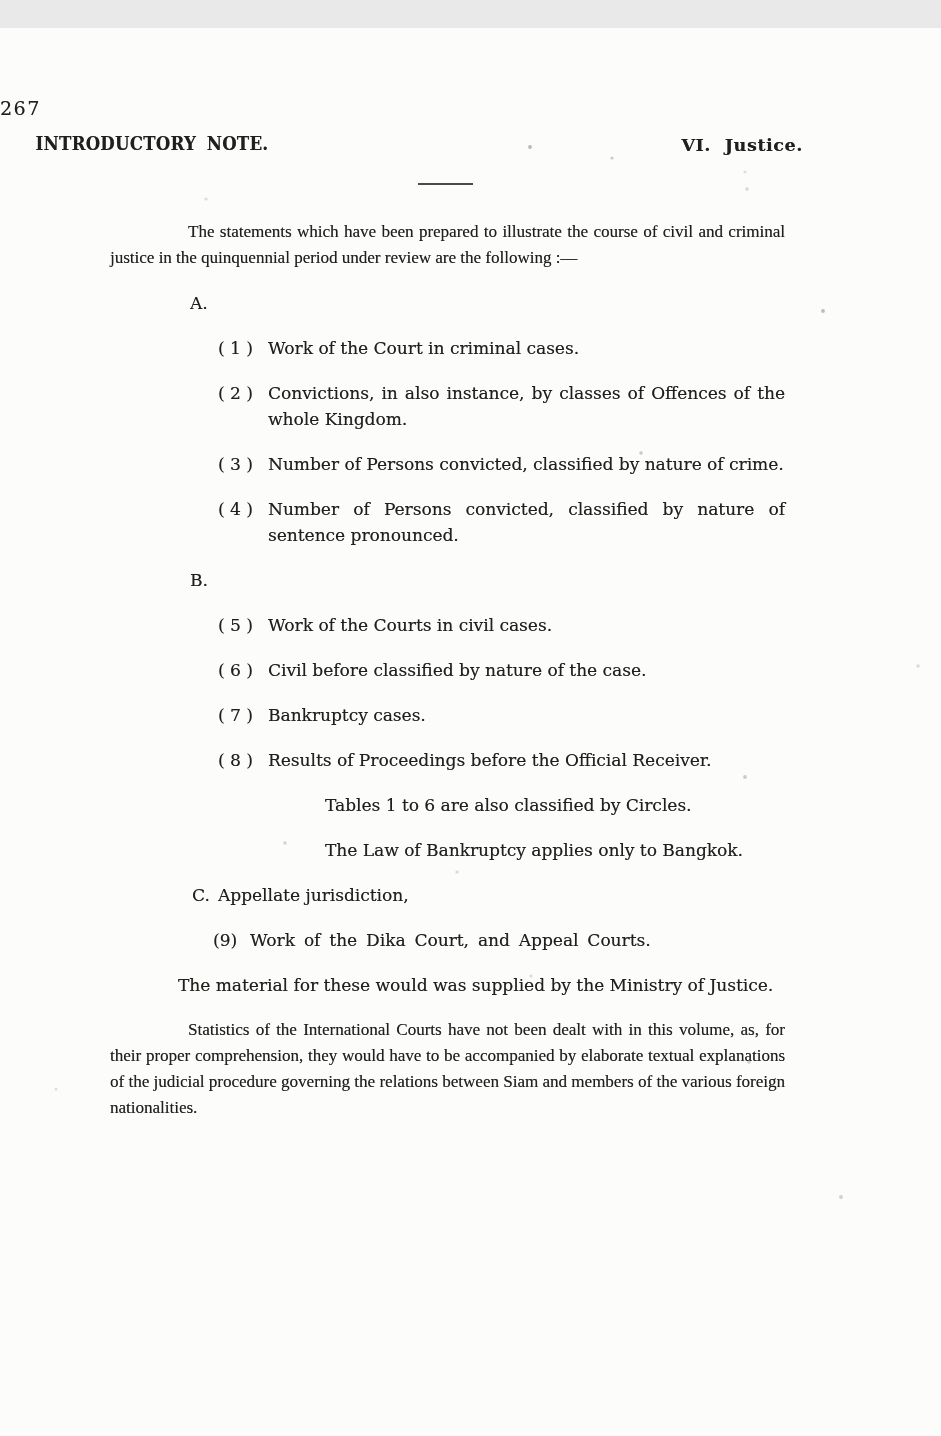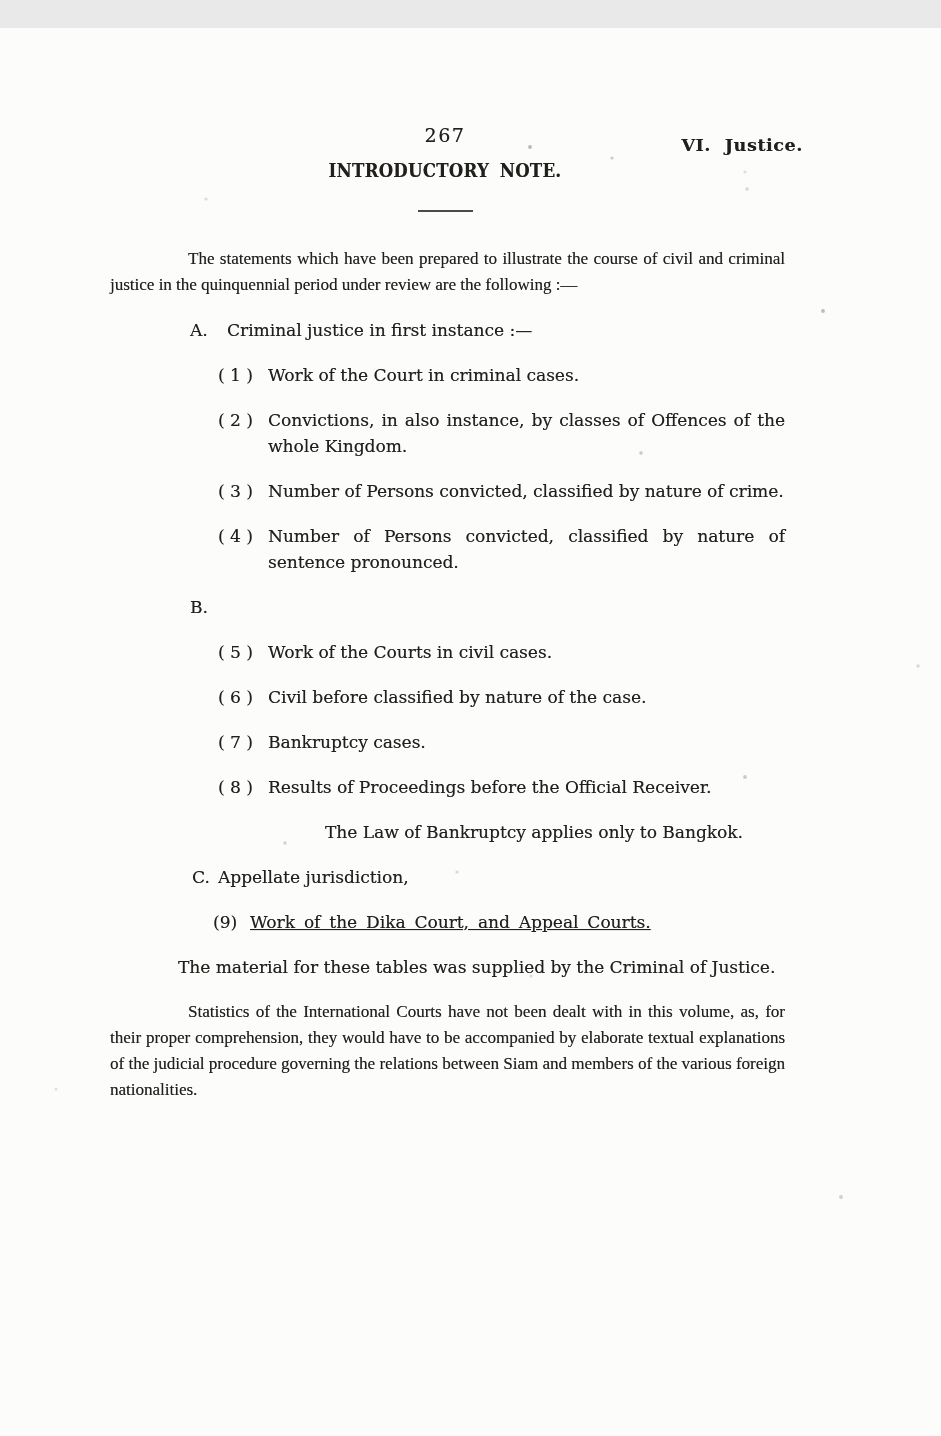--- a/index.html
+++ b/index.html
@@ -15,21 +15,21 @@
     color: var(--ink, #211f1c);
     overflow: hidden;
     text-shadow: 0.2px 0.2px 0.3px rgba(33,31,28,0.55);
     margin-top: 28px;
   }
   .header {
     position: absolute; top: 107px; right: 138px;
     font-weight: bold; font-size: 17.5px;
     letter-spacing: 0.6px; word-spacing: 7px;
   }
-  .center-col { padding-top: 95px; margin-right: 51px; text-align: center; }
+  .center-col { padding-top: 68px; margin-right: 51px; }
   .page-number { font-size: 19px; line-height: 24px; letter-spacing: 1.5px; }
   .page-title {
     margin: 11px 0 0; font-size: 18px; line-height: 25px;
     font-weight: bold; letter-spacing: 0.3px; word-spacing: 5px;
     display: block; transform: scaleX(0.92); transform-origin: center;
   }
   .rule { width: 55px; height: 2px; background: #4b4b4b; margin: 27px auto 0; }
   .para {
     margin: 0 156px 0 110px; text-align: justify;
     font-size: 17px; line-height: 26px;
@@ -45,21 +45,21 @@
     display: flex; margin: 19px 156px 0 218px;
     font-size: 17px; line-height: 26px;
   }
   .num { flex: none; width: 50px; }
   .item-text { flex: 1; text-align: justify; }
   .note { margin: 19px 0 0 325px; font-size: 17px; line-height: 26px; }
   .c-heading { margin-left: 192px; }
   .c-heading .letter { width: 26px; }
   .c-item { margin-left: 213px; }
   .c-item .num { width: 37px; }
-  .c-item .item-text { flex: none; text-align: center; word-spacing: 3.5px; text-decoration: underline; }
+  .c-item .item-text { flex: none; text-align: center; word-spacing: 3.5px; }
   .source { margin: 19px 0 0 178px; font-size: 17px; line-height: 26px; }
   .closing { margin-top: 19px; }
   .specks {
     position: absolute; top: 0; left: 0;
     width: 2px; height: 2px; border-radius: 50%; background: transparent;
     box-shadow:
       529px 118px 0 0.9px rgba(60,60,60,.35),
       611px 129px 0 0.6px rgba(90,90,90,.30),
       746px 160px 0 0.7px rgba(110,110,110,.28),
       744px 143px 0 0.6px rgba(120,120,120,.22),
@@ -89,21 +89,20 @@
   <div class="center-col">
     <div class="page-number">267</div>
     <div class="page-title">INTRODUCTORY NOTE.</div>
     <div class="rule"></div>
   </div>
 
   <p class="para intro indent">The statements which have been prepared to illustrate the course of civil and criminal justice in the quinquennial period under review are the following :—</p>
 
   <div class="section-heading">
     <span class="letter">A.</span>
-    <span class="heading-text">Criminal justice in first instance :—</span>
   </div>
 
   <div class="item">
     <span class="num">( 1 )</span>
     <span class="item-text">Work of the Court in criminal cases.</span>
   </div>
   <div class="item">
     <span class="num">( 2 )</span>
     <span class="item-text">Convictions, in also instance, by classes of Offences of the whole Kingdom.</span>
   </div>
@@ -130,28 +129,29 @@
   </div>
   <div class="item">
     <span class="num">( 7 )</span>
     <span class="item-text">Bankruptcy cases.</span>
   </div>
   <div class="item">
     <span class="num">( 8 )</span>
     <span class="item-text">Results of Proceedings before the Official Receiver.</span>
   </div>
 
+  <p class="note">Tables 1 to 6 are also classified by Circles.</p>
   <p class="note">The Law of Bankruptcy applies only to Bangkok.</p>
 
   <div class="section-heading c-heading">
     <span class="letter">C.</span>
     <span class="heading-text">Appellate jurisdiction,</span>
   </div>
 
   <div class="item c-item">
     <span class="num">(9)</span>
     <span class="item-text">Work of the Dika Court, and Appeal Courts.</span>
   </div>
 
-  <p class="source">The material for these tables was supplied by the Criminal of Justice.</p>
+  <p class="source">The material for these would was supplied by the Ministry of Justice.</p>
 
   <p class="para closing indent">Statistics of the International Courts have not been dealt with in this volume, as, for their proper comprehension, they would have to be accompanied by elaborate textual explanations of the judicial procedure governing the relations between Siam and members of the various foreign nationalities.</p>
 </div>
 
 </body></html>

